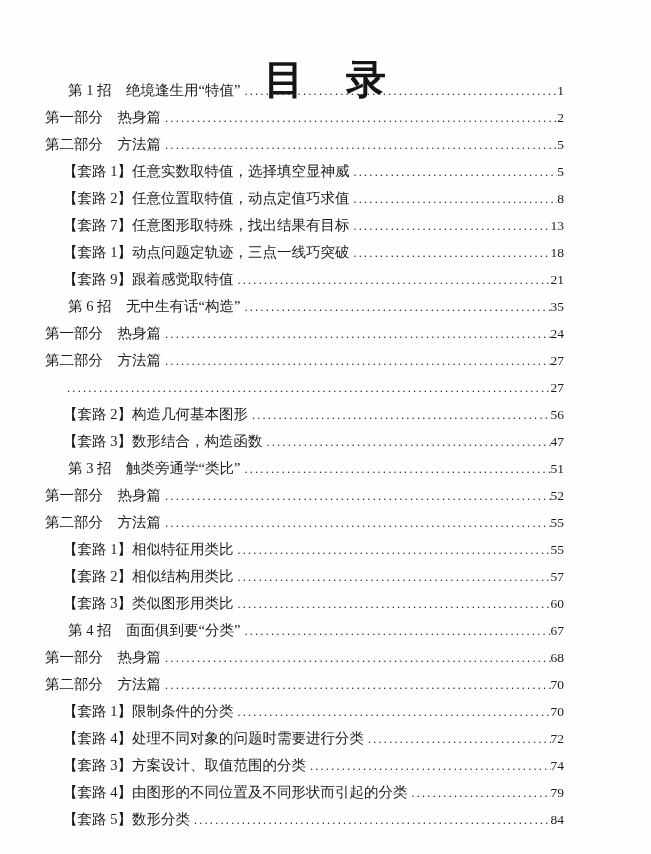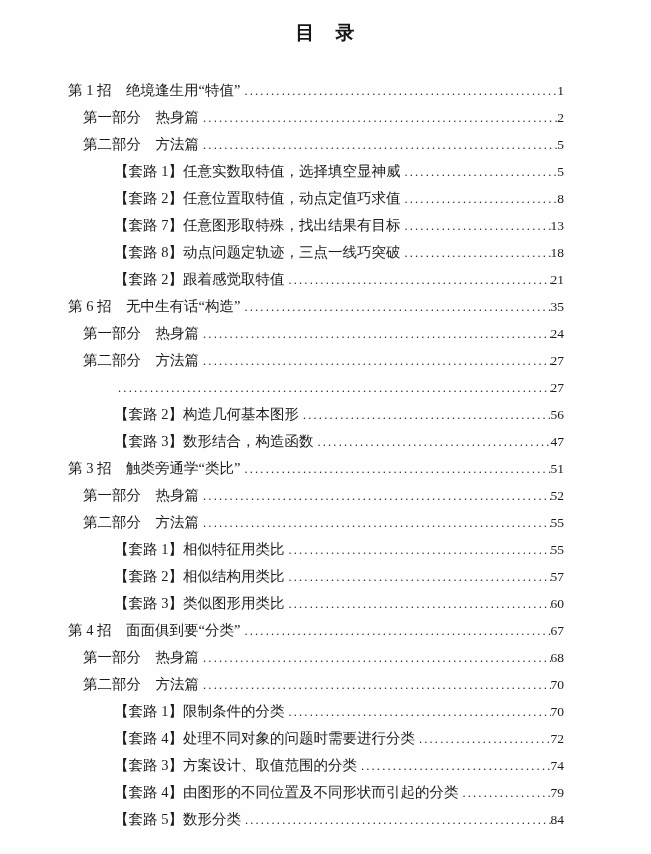--- a/index.html
+++ b/index.html
@@ -10,45 +10,45 @@
     width: 651px;
     height: 854px;
     background: #fefefe;
     color: #1b1b1b;
     font-family: "Liberation Serif", "DejaVu Serif", serif;
     overflow: hidden;
     position: relative;
   }
   .page-title {
     margin: 0;
-    padding-top: 20px;
+    padding-top: 52px;
     text-align: center;
-    font-size: 19px;
+    font-size: 40px;
     font-weight: bold;
     letter-spacing: 1px;
     color: #151515;
   }
   .toc {
     position: absolute;
     top: 77px;
     left: 0;
     right: 0;
   }
   .toc-row {
     display: flex;
     align-items: baseline;
     line-height: 27px;
     height: 27px;
     padding-right: 87px;
     font-size: 14.5px;
     white-space: nowrap;
   }
   .toc-row.lvl1 { padding-left: 68px; }
-  .toc-row.lvl2 { padding-left: 83px; text-align: center; }
-  .toc-row.lvl3 { padding-left: 114px; }
+  .toc-row.lvl2 { padding-left: 45px; text-align: center; }
+  .toc-row.lvl3 { padding-left: 63px; }
   .toc-label {
     white-space: nowrap;
     color: #1b1b1b;
   }
   .dot-leader {
     flex: 1;
     overflow: hidden;
     white-space: nowrap;
     margin-left: 4px;
     font-size: 12.5px;
@@ -93,26 +93,26 @@
       <span class="toc-label">【套路 2】任意位置取特值，动点定值巧求值</span>
       <span class="dot-leader"></span>
       <span class="toc-page">8</span>
     </div>
     <div class="toc-row lvl3">
       <span class="toc-label">【套路 7】任意图形取特殊，找出结果有目标</span>
       <span class="dot-leader"></span>
       <span class="toc-page">13</span>
     </div>
     <div class="toc-row lvl3">
-      <span class="toc-label">【套路 8】动点问题定轨迹，三点一线巧突破</span>
+      <span class="toc-label">【套路 1】动点问题定轨迹，三点一线巧突破</span>
       <span class="dot-leader"></span>
       <span class="toc-page">18</span>
     </div>
     <div class="toc-row lvl3">
-      <span class="toc-label">【套路 2】跟着感觉取特值</span>
+      <span class="toc-label">【套路 9】跟着感觉取特值</span>
       <span class="dot-leader"></span>
       <span class="toc-page">21</span>
     </div>
     <div class="toc-row lvl1">
       <span class="toc-label">第 6 招　无中生有话“构造”</span>
       <span class="dot-leader"></span>
       <span class="toc-page">35</span>
     </div>
     <div class="toc-row lvl2">
       <span class="toc-label">第一部分　热身篇</span>

